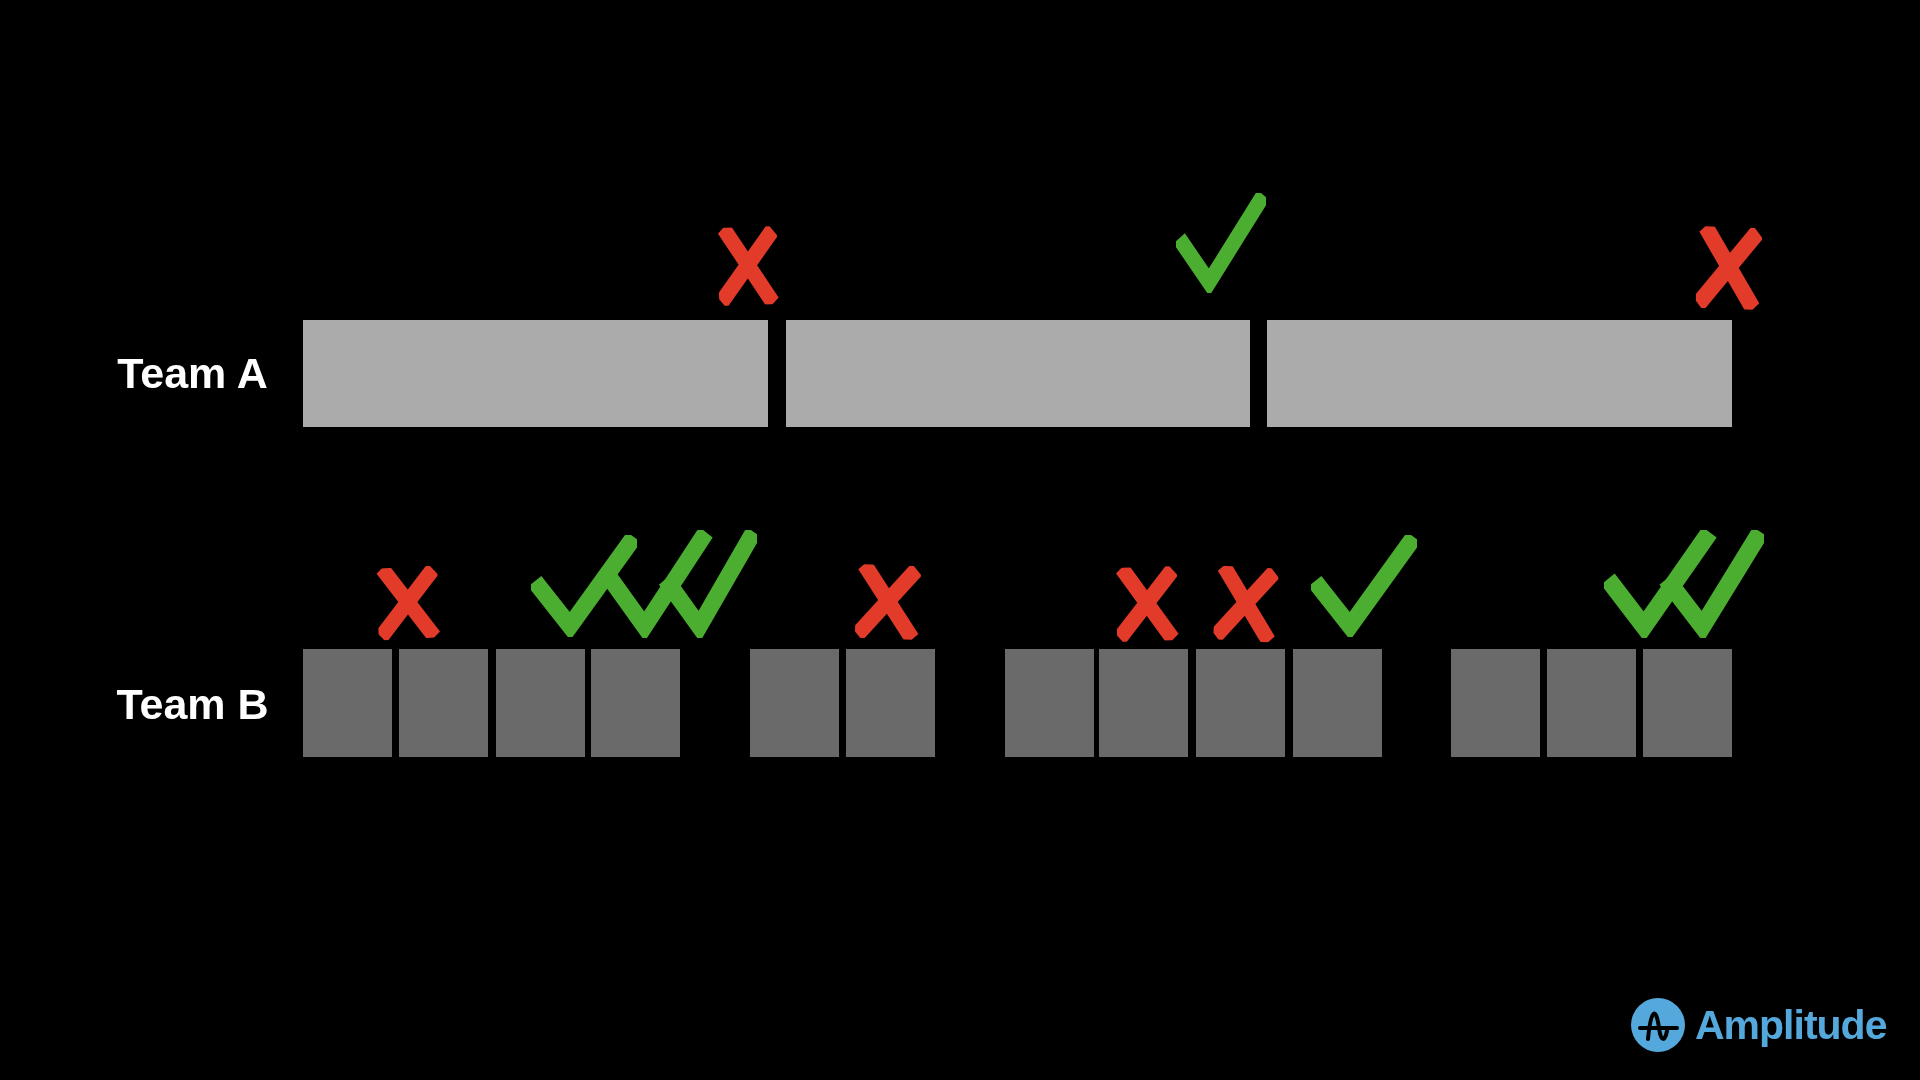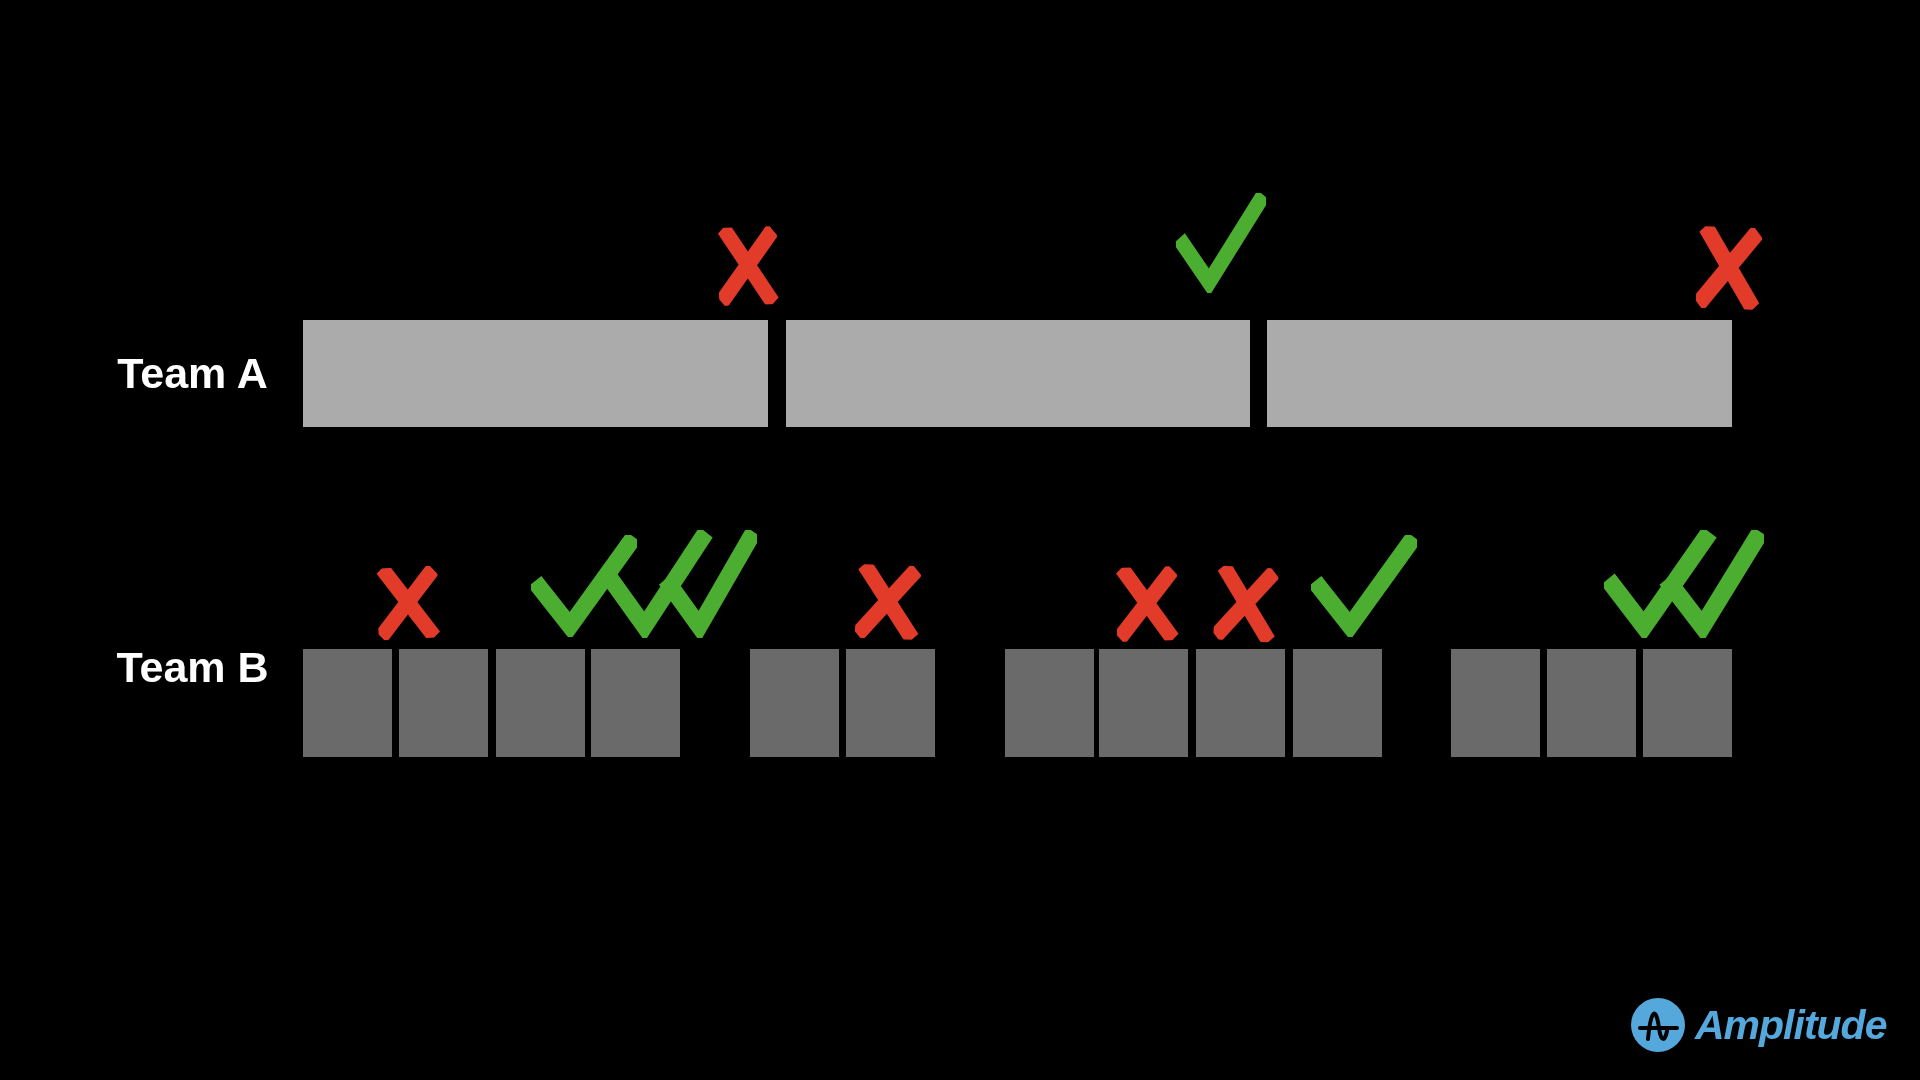--- a/index.html
+++ b/index.html
@@ -9,21 +9,21 @@
   }
   .row-label{
     position:absolute;color:#fff;font-weight:700;font-size:43px;
     line-height:1;text-align:center;white-space:nowrap;
   }
   .seg{position:absolute;}
   .mark{position:absolute;}
   .mark svg{display:block;width:100%;height:100%;}
   .brand{position:absolute;display:flex;align-items:center;}
   .brand svg{display:block;}
-  .brand-text{font-weight:700;font-size:41px;line-height:1;letter-spacing:-1px;white-space:nowrap;font-style:italic;}
+  .brand-text{font-weight:700;font-size:41px;line-height:1;letter-spacing:-1px;white-space:nowrap;}
 </style>
 </head>
 <body>
 
 <div id="canvas" style="width: 1920px; height: 1080px; background: rgb(0, 0, 0);">
   <div class="brand" style="left: 1631px; top: 998px; gap: 10px;">
     <span id="brand-mark-slot">
         <svg width="54" height="54" viewBox="0 0 54 54">
           <circle cx="27" cy="27" r="27" fill="#55A8DB"></circle>
           <line x1="9" y1="30" x2="46" y2="30" stroke="#000000" stroke-width="4" stroke-linecap="round"></line>
@@ -46,21 +46,21 @@
       <svg viewBox="0 0 106 102" preserveAspectRatio="none">
         <polyline points="9,53 39,91 98,9" fill="none" stroke="#4BAE31" stroke-width="17" stroke-linecap="square" stroke-linejoin="miter"></polyline>
       </svg>
     </div>
     <div class="mark" style="left: 1697px; top: 227px; width: 64px; height: 82px; transform: rotate(2deg);">
       <svg viewBox="0 0 100 100" preserveAspectRatio="none">
         <line x1="18" y1="9" x2="83" y2="90" stroke="#E23B2A" stroke-width="23" stroke-linecap="square"></line>
         <line x1="85" y1="13" x2="12" y2="87" stroke="#E23B2A" stroke-width="23" stroke-linecap="square"></line>
       </svg>
     </div>
-    <div class="row-label" style="left: 100px; top: 646px; width: 185px; color: rgb(255, 255, 255);">Team B</div>
+    <div class="row-label" style="left: 100px; top: 683px; width: 185px; color: rgb(255, 255, 255);">Team B</div>
     <div class="seg" style="left: 303px; top: 649px; width: 89px; height: 108px; background: rgb(106, 106, 106);"></div>
     <div class="seg" style="left: 399px; top: 649px; width: 89px; height: 108px; background: rgb(106, 106, 106);"></div>
     <div class="seg" style="left: 496px; top: 649px; width: 89px; height: 108px; background: rgb(106, 106, 106);"></div>
     <div class="seg" style="left: 591px; top: 649px; width: 89px; height: 108px; background: rgb(106, 106, 106);"></div>
     <div class="seg" style="left: 750px; top: 649px; width: 89px; height: 108px; background: rgb(106, 106, 106);"></div>
     <div class="seg" style="left: 846px; top: 649px; width: 89px; height: 108px; background: rgb(106, 106, 106);"></div>
     <div class="seg" style="left: 1005px; top: 649px; width: 89px; height: 108px; background: rgb(106, 106, 106);"></div>
     <div class="seg" style="left: 1099px; top: 649px; width: 89px; height: 108px; background: rgb(106, 106, 106);"></div>
     <div class="seg" style="left: 1196px; top: 649px; width: 89px; height: 108px; background: rgb(106, 106, 106);"></div>
     <div class="seg" style="left: 1293px; top: 649px; width: 89px; height: 108px; background: rgb(106, 106, 106);"></div>

